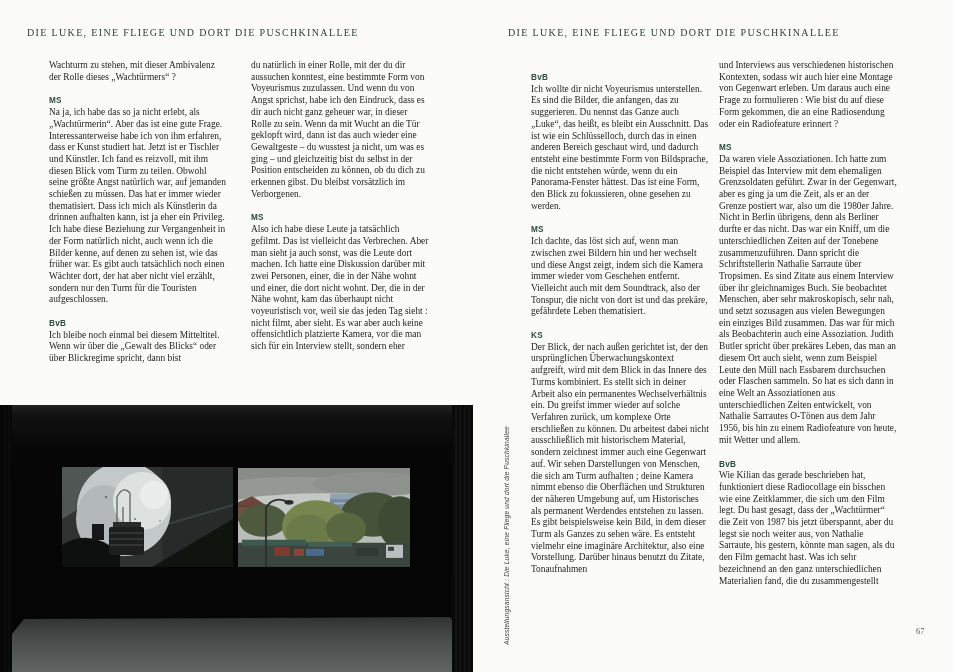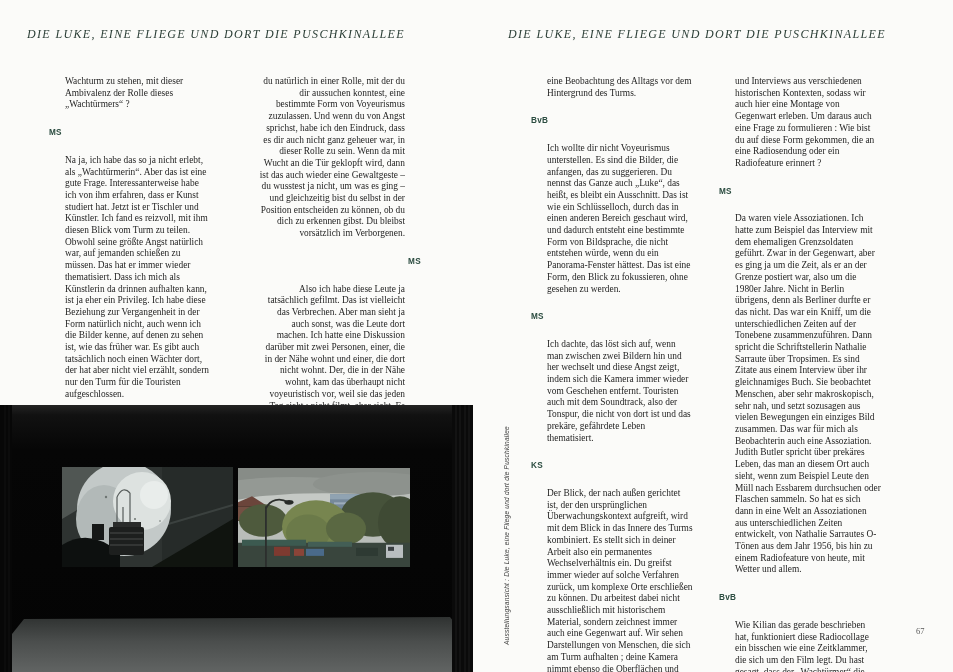--- a/index.html
+++ b/index.html
@@ -3,35 +3,35 @@
 <meta charset="utf-8">
 <style>
   html,body{margin:0;padding:0;}
   body{
     width:953px;height:672px;position:relative;overflow:hidden;
     background:#fbfbf9;
     font-family:"Liberation Serif", serif;
   }
   .page-header{
     position:absolute;top:27px;
-    font-size:12px;letter-spacing:1.35px;
-    color:#2c3f37;white-space:nowrap;font-style:italic;
+    font-size:10px;letter-spacing:1.35px;
+    color:#2c3f37;white-space:nowrap;
   }
   #hdr-left{left:27px;}
   #hdr-right{left:508px;}
   .col{
     position:absolute;top:60px;width:178px;
     font-size:9.4px;line-height:11.7px;color:#1f1f1f;
     text-align:left;
   }
   #col1{left:49px;}
-  #col2{left:243px;text-align:right;}
+  #col2{left:251px;}
   #col3{left:531px;}
   #col4{left:719px;}
-  .para{margin:16px;}
+  .para{margin:0;}
   .speaker{
     margin-top:12px;
     font-family:"Liberation Sans", sans-serif;
     font-weight:bold;font-size:8.2px;line-height:11.7px;
     color:#2b4c40;letter-spacing:0.3px;
   }
   .photo{
     position:absolute;left:0;top:405px;width:473px;height:267px;
     background:linear-gradient(180deg,#232323 0,#111111 10px,#060606 45px,#040404 100%);
     overflow:hidden;
@@ -65,25 +65,24 @@
     <div class="para">Na ja, ich habe das so ja nicht erlebt, als „Wachtürmerin“. Aber das ist eine gute Frage. Interessanterweise habe ich von ihm erfahren, dass er Kunst studiert hat. Jetzt ist er Tischler und Künstler. Ich fand es reizvoll, mit ihm diesen Blick vom Turm zu teilen. Obwohl seine größte Angst natürlich war, auf jemanden schießen zu müssen. Das hat er immer wieder thematisiert. Dass ich mich als Künstlerin da drinnen aufhalten kann, ist ja eher ein Privileg. Ich habe diese Beziehung zur Vergangenheit in der Form natürlich nicht, auch wenn ich die Bilder kenne, auf denen zu sehen ist, wie das früher war. Es gibt auch tatsächlich noch einen Wächter dort, der hat aber nicht viel erzählt, sondern nur den Turm für die Touristen aufgeschlossen.</div>
     <div class="speaker">BvB</div>
     <div class="para">Ich bleibe noch einmal bei diesem Mitteltitel. Wenn wir über die „Gewalt des Blicks“ oder über Blickregime spricht, dann bist</div>
   </div>
 <div class="col" id="col2">
     <div class="para">du natürlich in einer Rolle, mit der du dir aussuchen konntest, eine bestimmte Form von Voyeurismus zuzulassen. Und wenn du von Angst sprichst, habe ich den Eindruck, dass es dir auch nicht ganz geheuer war, in dieser Rolle zu sein. Wenn da mit Wucht an die Tür geklopft wird, dann ist das auch wieder eine Gewaltgeste – du wusstest ja nicht, um was es ging – und gleichzeitig bist du selbst in der Position entscheiden zu können, ob du dich zu erkennen gibst. Du bleibst vorsätzlich im Verborgenen.</div>
     <div class="speaker">MS</div>
     <div class="para">Also ich habe diese Leute ja tatsächlich gefilmt. Das ist vielleicht das Verbrechen. Aber man sieht ja auch sonst, was die Leute dort machen. Ich hatte eine Diskussion darüber mit zwei Personen, einer, die in der Nähe wohnt und einer, die dort nicht wohnt. Der, die in der Nähe wohnt, kam das überhaupt nicht voyeuristisch vor, weil sie das jeden Tag sieht : nicht filmt, aber sieht. Es war aber auch keine offensichtlich platzierte Kamera, vor die man sich für ein Interview stellt, sondern eher</div>
   </div>
 <div class="col" id="col3">
-    <div class="para">eine Beobachtung des Alltags vor dem Hintergrund des Turms.</div>
     <div class="speaker">BvB</div>
     <div class="para">Ich wollte dir nicht Voyeurismus unterstellen. Es sind die Bilder, die anfangen, das zu suggerieren. Du nennst das Ganze auch „Luke“, das heißt, es bleibt ein Ausschnitt. Das ist wie ein Schlüsselloch, durch das in einen anderen Bereich geschaut wird, und dadurch entsteht eine bestimmte Form von Bildsprache, die nicht entstehen würde, wenn du ein Panorama-Fenster hättest. Das ist eine Form, den Blick zu fokussieren, ohne gesehen zu werden.</div>
     <div class="speaker">MS</div>
-    <div class="para">Ich dachte, das löst sich auf, wenn man zwischen zwei Bildern hin und her wechselt und diese Angst zeigt, indem sich die Kamera immer wieder vom Geschehen entfernt. Touristen auch mit dem Soundtrack, also der Tonspur, die nicht von dort ist und das prekäre, gefährdete Leben thematisiert.</div>
+    <div class="para">Ich dachte, das löst sich auf, wenn man zwischen zwei Bildern hin und her wechselt und diese Angst zeigt, indem sich die Kamera immer wieder vom Geschehen entfernt. Vielleicht auch mit dem Soundtrack, also der Tonspur, die nicht von dort ist und das prekäre, gefährdete Leben thematisiert.</div>
     <div class="speaker">KS</div>
     <div class="para">Der Blick, der nach außen gerichtet ist, der den ursprünglichen Überwachungskontext aufgreift, wird mit dem Blick in das Innere des Turms kombiniert. Es stellt sich in deiner Arbeit also ein permanentes Wechselverhältnis ein. Du greifst immer wieder auf solche Verfahren zurück, um komplexe Orte erschließen zu können. Du arbeitest dabei nicht ausschließlich mit historischem Material, sondern zeichnest immer auch eine Gegenwart auf. Wir sehen Darstellungen von Menschen, die sich am Turm aufhalten ; deine Kamera nimmt ebenso die Oberflächen und Strukturen der näheren Umgebung auf, um Historisches als permanent Werdendes entstehen zu lassen. Es gibt beispielsweise kein Bild, in dem dieser Turm als Ganzes zu sehen wäre. Es entsteht vielmehr eine imaginäre Architektur, also eine Vorstellung. Darüber hinaus benutzt du Zitate, Tonaufnahmen</div>
   </div>
 <div class="col" id="col4">
     <div class="para">und Interviews aus verschiedenen historischen Kontexten, sodass wir auch hier eine Montage von Gegenwart erleben. Um daraus auch eine Frage zu formulieren : Wie bist du auf diese Form gekommen, die an eine Radiosendung oder ein Radiofeature erinnert ?</div>
     <div class="speaker">MS</div>
     <div class="para">Da waren viele Assoziationen. Ich hatte zum Beispiel das Interview mit dem ehemaligen Grenzsoldaten geführt. Zwar in der Gegenwart, aber es ging ja um die Zeit, als er an der Grenze postiert war, also um die 1980er Jahre. Nicht in Berlin übrigens, denn als Berliner durfte er das nicht. Das war ein Kniff, um die unterschiedlichen Zeiten auf der Tonebene zusammenzuführen. Dann spricht die Schriftstellerin Nathalie Sarraute über Tropsimen. Es sind Zitate aus einem Interview über ihr gleichnamiges Buch. Sie beobachtet Menschen, aber sehr makroskopisch, sehr nah, und setzt sozusagen aus vielen Bewegungen ein einziges Bild zusammen. Das war für mich als Beobachterin auch eine Assoziation. Judith Butler spricht über prekäres Leben, das man an diesem Ort auch sieht, wenn zum Beispiel Leute den Müll nach Essbarem durchsuchen oder Flaschen sammeln. So hat es sich dann in eine Welt an Assoziationen aus unterschiedlichen Zeiten entwickelt, von Nathalie Sarrautes O-Tönen aus dem Jahr 1956, bis hin zu einem Radiofeature von heute, mit Wetter und allem.</div>
     <div class="speaker">BvB</div>
     <div class="para">Wie Kilian das gerade beschrieben hat, funktioniert diese Radiocollage ein bisschen wie eine Zeitklammer, die sich um den Film legt. Du hast gesagt, dass der „Wachtürmer“ die Zeit von 1987 bis jetzt überspannt, aber du legst sie noch weiter aus, von Nathalie Sarraute, bis gestern, könnte man sagen, als du den Film gemacht hast. Was ich sehr bezeichnend an den ganz unterschiedlichen Materialien fand, die du zusammengestellt</div>
   </div>

